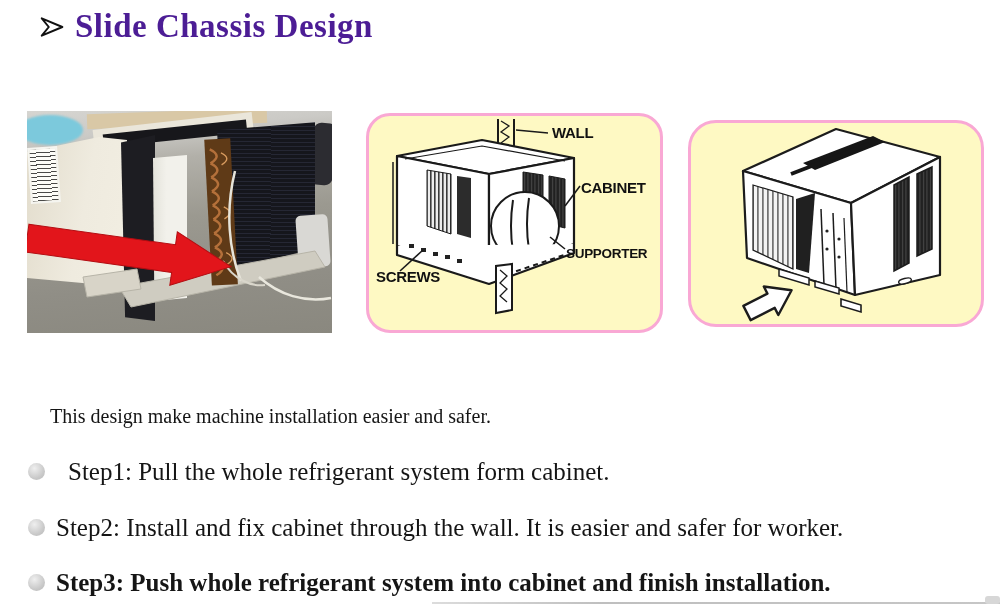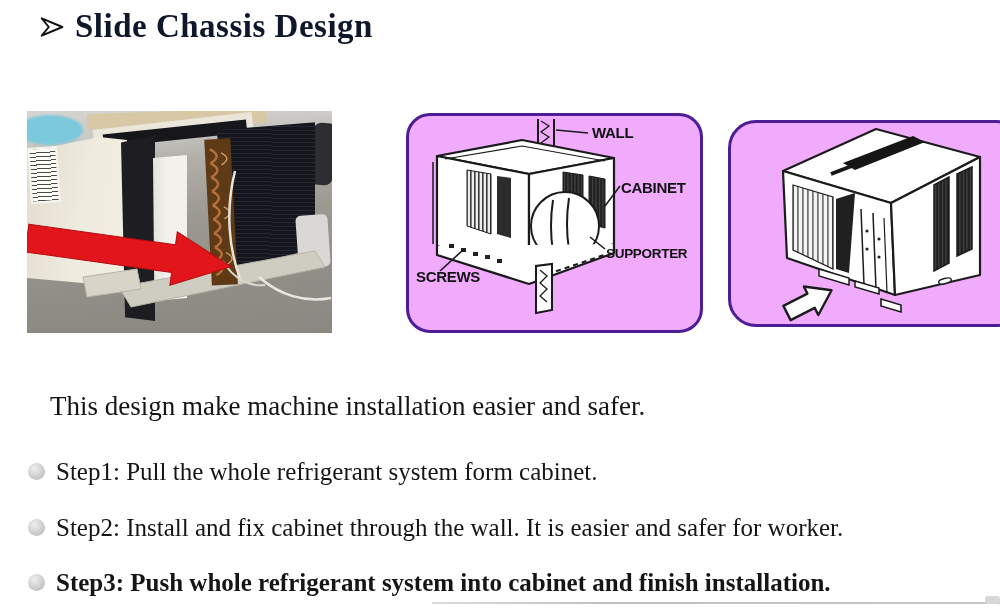--- a/index.html
+++ b/index.html
@@ -3,21 +3,21 @@
 <meta charset="utf-8">
 <style>
   html,body{margin:0;padding:0;background:#ffffff;}
   body{
     position:relative;width:1000px;height:609px;overflow:hidden;
     font-family:"Liberation Serif",serif;color:#151515;
   }
   
   .title-row{position:absolute;left:38px;top:8px;display:flex;align-items:center;gap:10px;}
   .title-bullet{width:27px;height:26px;flex:0 0 auto;}
-  .title-text{font-size:33px;font-weight:bold;letter-spacing:.5px;color:#0f172a;white-space:nowrap;}
+  .title-text{font-size:33px;font-weight:bold;letter-spacing:.5px;color:#4c1d95;white-space:nowrap;}
 
   
   .photo{
     position:absolute;left:27px;top:111px;width:305px;height:222px;overflow:hidden;
     background:linear-gradient(175deg,#d6d5d1 0%,#cbcac6 12%,#b2b0a9 24%,#9b9990 48%,#908e86 75%,#8a887f 100%);
   }
   .photo *{position:absolute;}
   .ph-blue{left:-10px;top:4px;width:66px;height:30px;background:#7cc9dc;border-radius:50%;filter:blur(1px);}
   .ph-tan{left:60px;top:0;width:180px;height:15px;background:#d9c8a6;transform:rotate(-2deg);}
   .ph-darkblob{left:284px;top:12px;width:24px;height:62px;background:#2c2c31;border-radius:8px;transform:rotate(6deg);}
@@ -40,29 +40,29 @@
     clip-path:polygon(0 2%,100% 0,100% 98%,4% 100%);
   }
   .ph-coil{
     left:186px;top:8px;width:102px;height:162px;
     background:repeating-linear-gradient(0.5deg,#15161c 0 3px,#252734 3px 4px);
     clip-path:polygon(4% 7%,100% 2%,100% 80%,10% 94%);
   }
   .ph-wrap{left:270px;top:104px;width:32px;height:52px;background:#d9d8d4;border-radius:5px;transform:rotate(-4deg);}
   .photo-overlay{left:0;top:0;}
 
-  .diagram-box{position:absolute;background:#f0abfc;border:3px solid #4c1d95;margin-left:40px;}
+  .diagram-box{position:absolute;background:#fef9c3;border:3px solid #f9a8d4;}
   .box2{left:366px;top:113px;width:291px;height:214px;border-radius:24px;}
   .box3{left:688px;top:120px;width:290px;height:201px;border-radius:28px;}
   .fig-svg{display:block;}
 
   
-  .para{position:absolute;left:50px;top:391px;font-size:27px;white-space:nowrap;}
+  .para{position:absolute;left:50px;top:405px;font-size:20px;white-space:nowrap;}
   .step{position:absolute;left:56px;font-size:25px;white-space:nowrap;}
-  .step1{top:458px;} .step2{top:514px;text-align:center;} .step3{top:569px;font-weight:bold;}
+  .step1{top:458px;margin-left:12px;} .step2{top:514px;text-align:center;} .step3{top:569px;font-weight:bold;}
   .bullet{
     position:absolute;left:28px;width:17px;height:17px;border-radius:50%;
     background:radial-gradient(circle at 38% 32%,#efefef,#c9c9c9 62%,#b7b7b7);
   }
   .b1{top:463px;} .b2{top:519px;} .b3{top:574px;}
 
   .bottom-line{position:absolute;left:432px;top:602px;width:568px;height:2px;
     background:linear-gradient(90deg,#dcdcdc,#bfbfbf 30%,#c6c6c6);}
   .bottom-nub{position:absolute;left:985px;top:596px;width:15px;height:8px;background:#d7d7d7;border-radius:3px;}
 </style>

